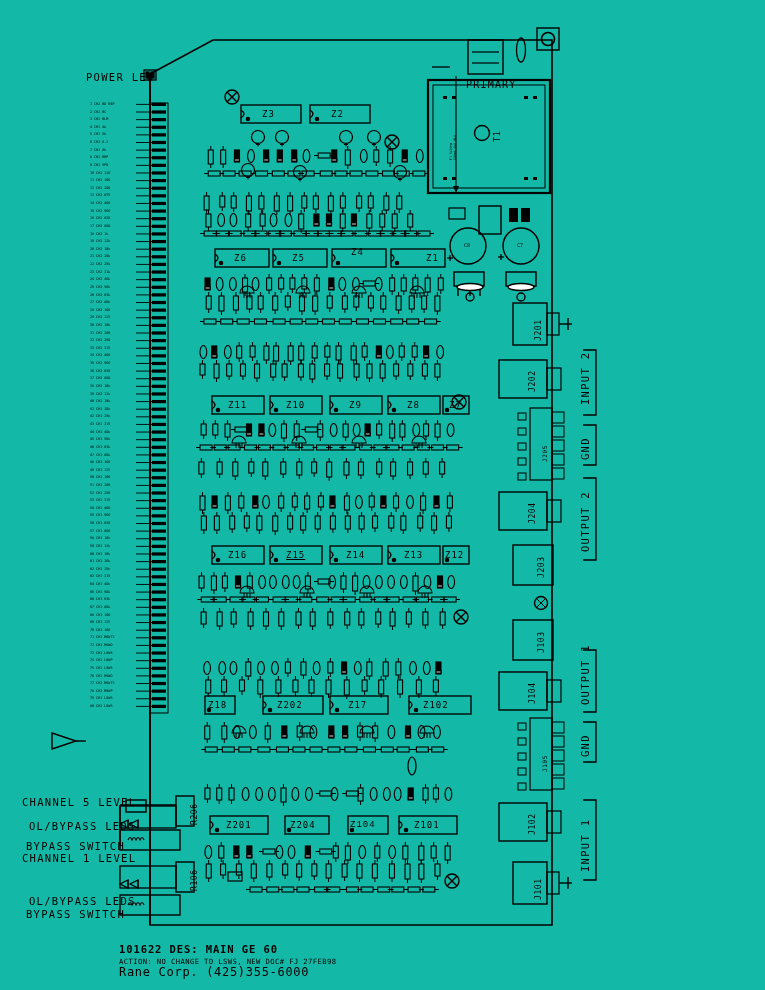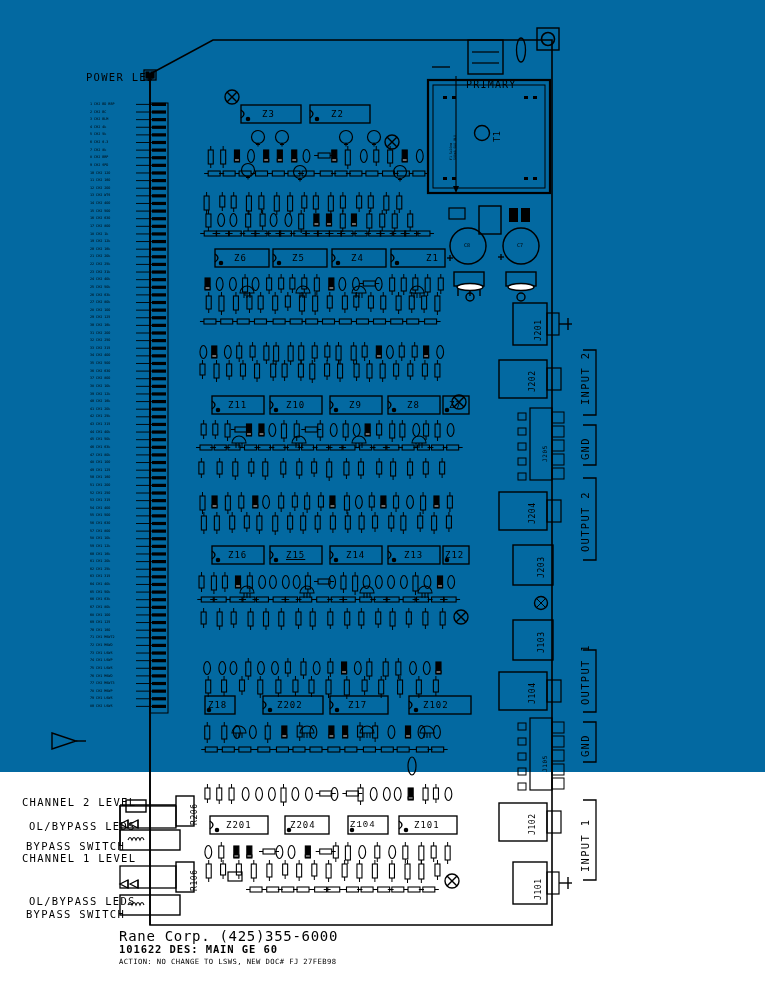--- a/index.html
+++ b/index.html
@@ -1,28 +1,28 @@
 <!DOCTYPE html>
 <html><head>
 <meta charset="utf-8">
 <style>
   html,body{margin:0;padding:0;background:#ffffff;}
   body{width:765px;height:990px;overflow:hidden;
        font-family:"DejaVu Sans Mono","Liberation Mono",monospace;
        color:#000;}
-  #sheet{position:relative;width:765px;height:772px;background:#0369a1;}
+  #sheet{position:relative;width:765px;height:990px;background:#14b8a6;}
   #sheet svg{position:absolute;left:0;top:0;}
   .lbl{position:absolute;font-family:"DejaVu Sans Mono","Liberation Mono",monospace;
        color:#000;white-space:nowrap;letter-spacing:.5px;}
   .lbl-lg{font-size:10.5px;letter-spacing:1.3px;}
   .lbl-ic{font-size:9px;letter-spacing:1px;}
   .lbl-conn{font-size:8px;letter-spacing:.6px;}
   .lbl-tiny{font-size:4px;letter-spacing:0px;}
   .lbl-micro{font-size:3.2px;letter-spacing:0px;}
-  .lbl-title{font-size:14px;letter-spacing:.7px;line-height:11.5px;}
+  .lbl-title{font-size:12px;letter-spacing:.7px;line-height:11.5px;margin-top:36px;}
   .lbl-title2{font-size:10.5px;letter-spacing:.9px;}
   .lbl-title3{font-size:7.2px;letter-spacing:.4px;}
   .rot90{transform:rotate(-90deg);transform-origin:0 0;}
   .pinrow{position:absolute;font-size:3.4px;letter-spacing:0px;white-space:nowrap;}
 </style>
 </head>
 <body>
 
 <div id="sheet">
 
@@ -1777,21 +1777,21 @@
         <rect x="152" y="689.54" width="14" height="3.2" fill="#000"></rect>
         <line x1="136" y1="691.14" x2="152" y2="691.14" stroke="#000" stroke-width="0.9"></line>
         <rect x="152" y="697.16" width="14" height="3.2" fill="#000"></rect>
         <line x1="136" y1="698.76" x2="152" y2="698.76" stroke="#000" stroke-width="0.9"></line>
         <rect x="152" y="704.78" width="14" height="3.2" fill="#000"></rect>
         <line x1="136" y1="706.38" x2="152" y2="706.38" stroke="#000" stroke-width="0.9"></line>
       </g>
     </svg>
 
 <div class="lbl lbl-lg" style="left:86px;top:71px;">POWER LED</div>
-<div class="lbl lbl-lg" style="left:22px;top:796px;">CHANNEL 2 LEVEL</div>
+<div class="lbl lbl-lg" style="left:22px;top:796px;">CHANNEL 5 LEVEL</div>
 <div class="lbl lbl-lg" style="left:29px;top:820px;">OL/BYPASS LEDS</div>
 <div class="lbl lbl-lg" style="left:26px;top:840px;">BYPASS SWITCH</div>
 <div class="lbl lbl-lg" style="left:22px;top:852px;">CHANNEL 1 LEVEL</div>
 <div class="lbl lbl-lg" style="left:29px;top:895px;">OL/BYPASS LEDS</div>
 <div class="lbl lbl-lg" style="left:26px;top:908px;">BYPASS SWITCH</div>
 
 <div class="lbl lbl-lg rot90" style="left:579px;top:405px;">INPUT 2</div>
 <div class="lbl lbl-lg rot90" style="left:579px;top:460px;">GND</div>
 <div class="lbl lbl-lg rot90" style="left:579px;top:552px;">OUTPUT 2</div>
 <div class="lbl lbl-lg rot90" style="left:579px;top:705px;">OUTPUT 1</div>
@@ -1801,21 +1801,21 @@
 <div class="lbl lbl-conn" style="left:466px;top:79px;font-size:10px;letter-spacing:1.2px;text-align:center;">PRIMARY</div>
 <div class="lbl lbl-conn rot90" style="left:492px;top:142px;font-size:8.5px;">T1</div>
 <div class="lbl lbl-micro rot90" style="left:449px;top:160px;white-space:pre;line-height:4px;">F1 5x20mm
 500mA SLO BLO</div>
 
 <div class="lbl lbl-ic" style="left:262px;top:109px;">Z3</div>
 <div class="lbl lbl-ic" style="left:331px;top:109px;">Z2</div>
 
 <div class="lbl lbl-ic" style="left:234px;top:253px;">Z6</div>
 <div class="lbl lbl-ic" style="left:292px;top:253px;">Z5</div>
-<div class="lbl lbl-ic" style="left:351px;top:253px;">Z4</div>
+<div class="lbl lbl-ic" style="left:351px;top:247px;">Z4</div>
 <div class="lbl lbl-ic" style="left:426px;top:253px;">Z1</div>
 
 <div class="lbl lbl-ic" style="left:228px;top:400px;">Z11</div>
 <div class="lbl lbl-ic" style="left:286px;top:400px;">Z10</div>
 <div class="lbl lbl-ic" style="left:349px;top:400px;">Z9</div>
 <div class="lbl lbl-ic" style="left:407px;top:400px;">Z8</div>
 <div class="lbl lbl-ic" style="left:449px;top:400px;">Z7</div>
 
 <div class="lbl lbl-ic" style="left:228px;top:550px;">Z16</div>
 <div class="lbl lbl-ic" style="left:286px;top:550px;text-decoration:underline;">Z15</div>

